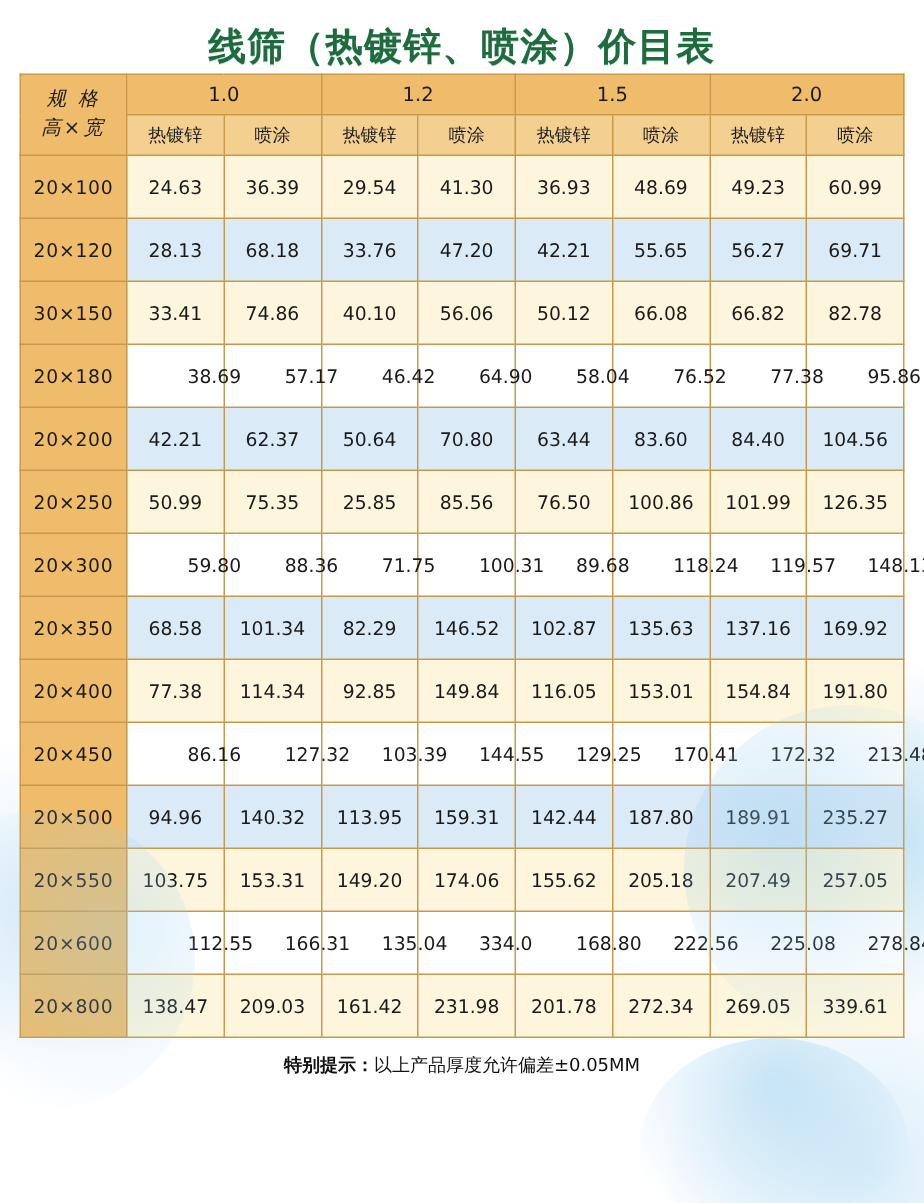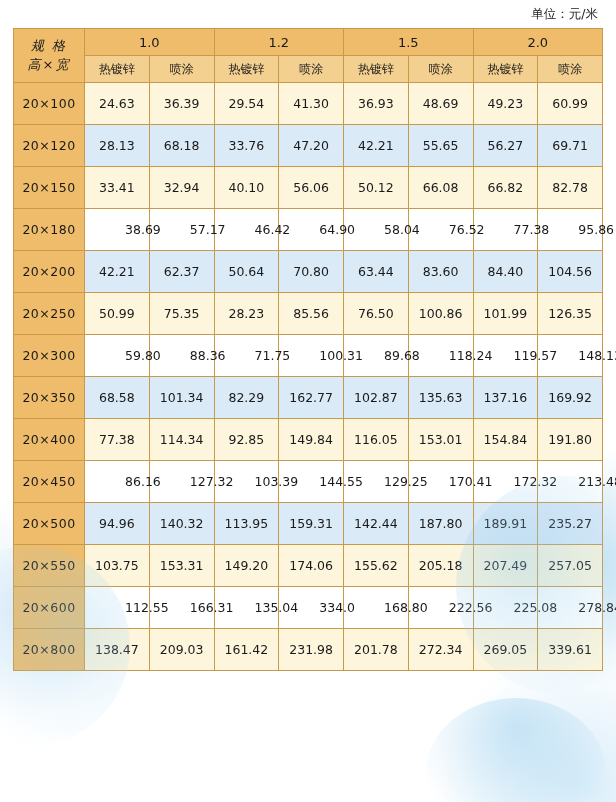--- a/index.html
+++ b/index.html
@@ -125,21 +125,21 @@
   .note .note-label { font-weight: bold; }
 </style>
 </head>
 <body>
 
 <div class="page">
   <div class="swoosh swoosh-1"></div>
   <div class="swoosh swoosh-2"></div>
   <div class="swoosh swoosh-3"></div>
 
-  <div class="unit-line">单位：元/米</div>
+  <div class="title">线筛（热镀锌、喷涂）价目表</div>
 
   <table class="price">
     <thead>
       <tr>
         <th class="hdr-corner" rowspan="2">
           <div>规 格</div>
           <div>高×宽</div>
         </th>
         <th class="hdr-group" colspan="2">1.0</th>
         <th class="hdr-group" colspan="2">1.2</th>
@@ -174,23 +174,23 @@
           <td class="v">28.13</td>
           <td class="v">68.18</td>
           <td class="v">33.76</td>
           <td class="v">47.20</td>
           <td class="v">42.21</td>
           <td class="v">55.65</td>
           <td class="v">56.27</td>
           <td class="v">69.71</td>
         </tr>
         <tr class="band-cream">
-          <td class="row-label">20×150</td>
+          <td class="row-label">30×150</td>
           <td class="v">33.41</td>
-          <td class="v">32.94</td>
+          <td class="v">74.86</td>
           <td class="v">40.10</td>
           <td class="v">56.06</td>
           <td class="v">50.12</td>
           <td class="v">66.08</td>
           <td class="v">66.82</td>
           <td class="v">82.78</td>
         </tr>
         <tr class="band-white">
           <td class="row-label">20×180</td>
           <td class="v">38.69</td>
@@ -210,21 +210,21 @@
           <td class="v">70.80</td>
           <td class="v">63.44</td>
           <td class="v">83.60</td>
           <td class="v">84.40</td>
           <td class="v">104.56</td>
         </tr>
         <tr class="band-cream">
           <td class="row-label">20×250</td>
           <td class="v">50.99</td>
           <td class="v">75.35</td>
-          <td class="v">28.23</td>
+          <td class="v">25.85</td>
           <td class="v">85.56</td>
           <td class="v">76.50</td>
           <td class="v">100.86</td>
           <td class="v">101.99</td>
           <td class="v">126.35</td>
         </tr>
         <tr class="band-white">
           <td class="row-label">20×300</td>
           <td class="v">59.80</td>
           <td class="v">88.36</td>
@@ -233,21 +233,21 @@
           <td class="v">89.68</td>
           <td class="v">118.24</td>
           <td class="v">119.57</td>
           <td class="v">148.13</td>
         </tr>
         <tr class="band-blue">
           <td class="row-label">20×350</td>
           <td class="v">68.58</td>
           <td class="v">101.34</td>
           <td class="v">82.29</td>
-          <td class="v">162.77</td>
+          <td class="v">146.52</td>
           <td class="v">102.87</td>
           <td class="v">135.63</td>
           <td class="v">137.16</td>
           <td class="v">169.92</td>
         </tr>
         <tr class="band-cream">
           <td class="row-label">20×400</td>
           <td class="v">77.38</td>
           <td class="v">114.34</td>
           <td class="v">92.85</td>
@@ -308,13 +308,16 @@
           <td class="v">161.42</td>
           <td class="v">231.98</td>
           <td class="v">201.78</td>
           <td class="v">272.34</td>
           <td class="v">269.05</td>
           <td class="v">339.61</td>
         </tr>
       </tbody>
   </table>
 
+  <div class="note">
+    <span class="note-label">特别提示：</span><span>以上产品厚度允许偏差±0.05MM</span>
+  </div>
 </div>
 
 </body></html>

